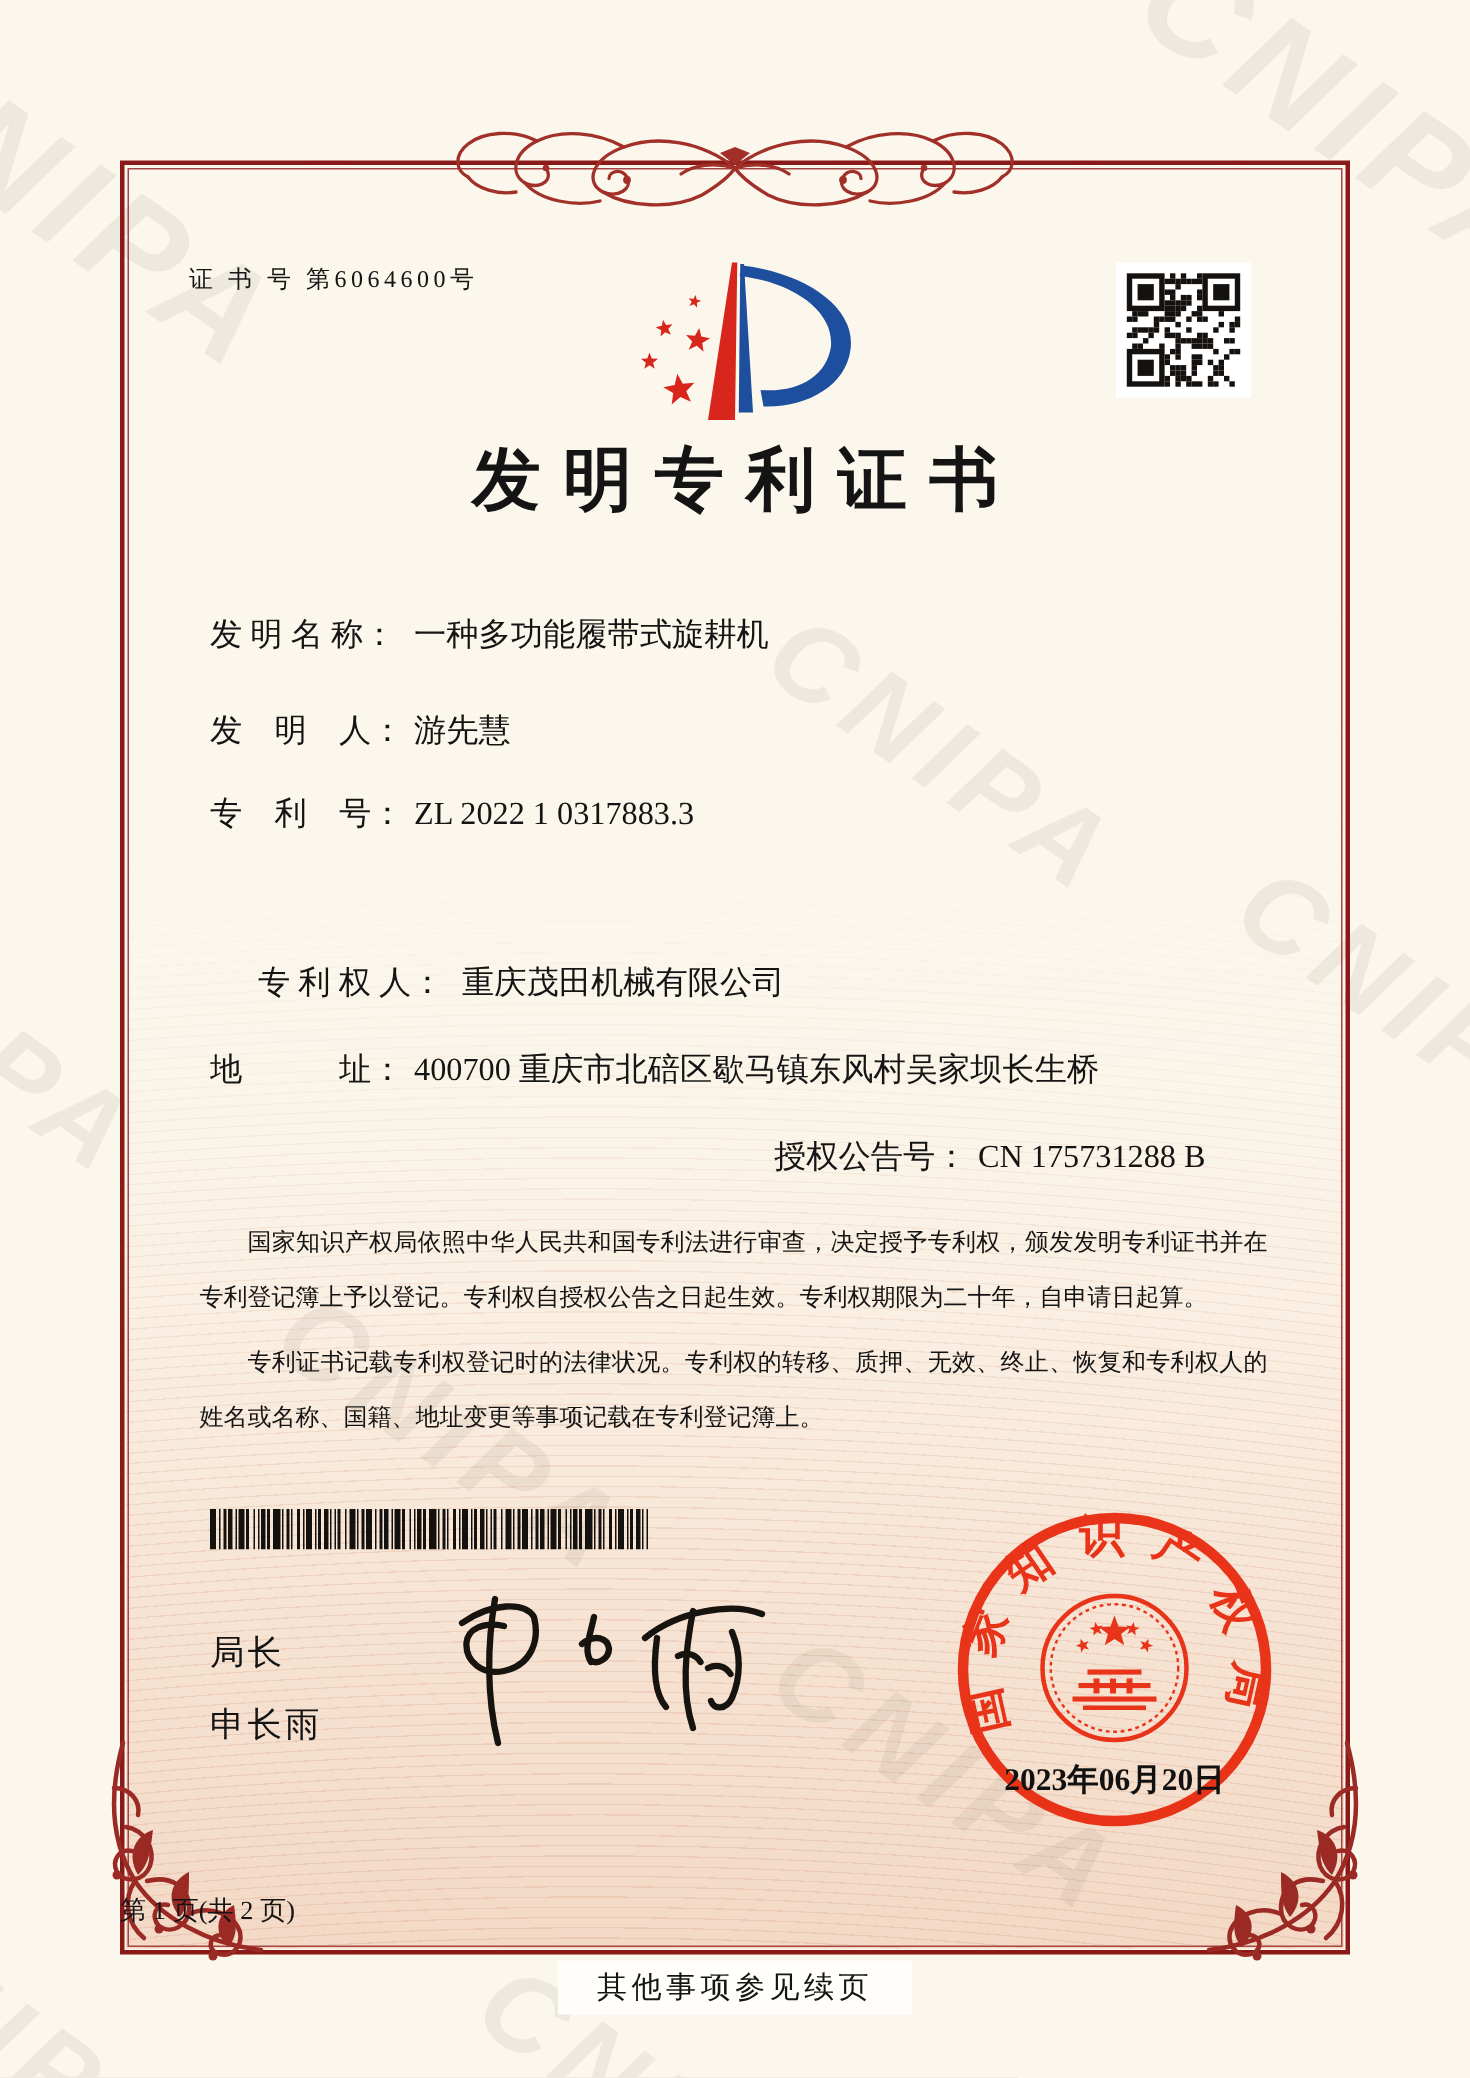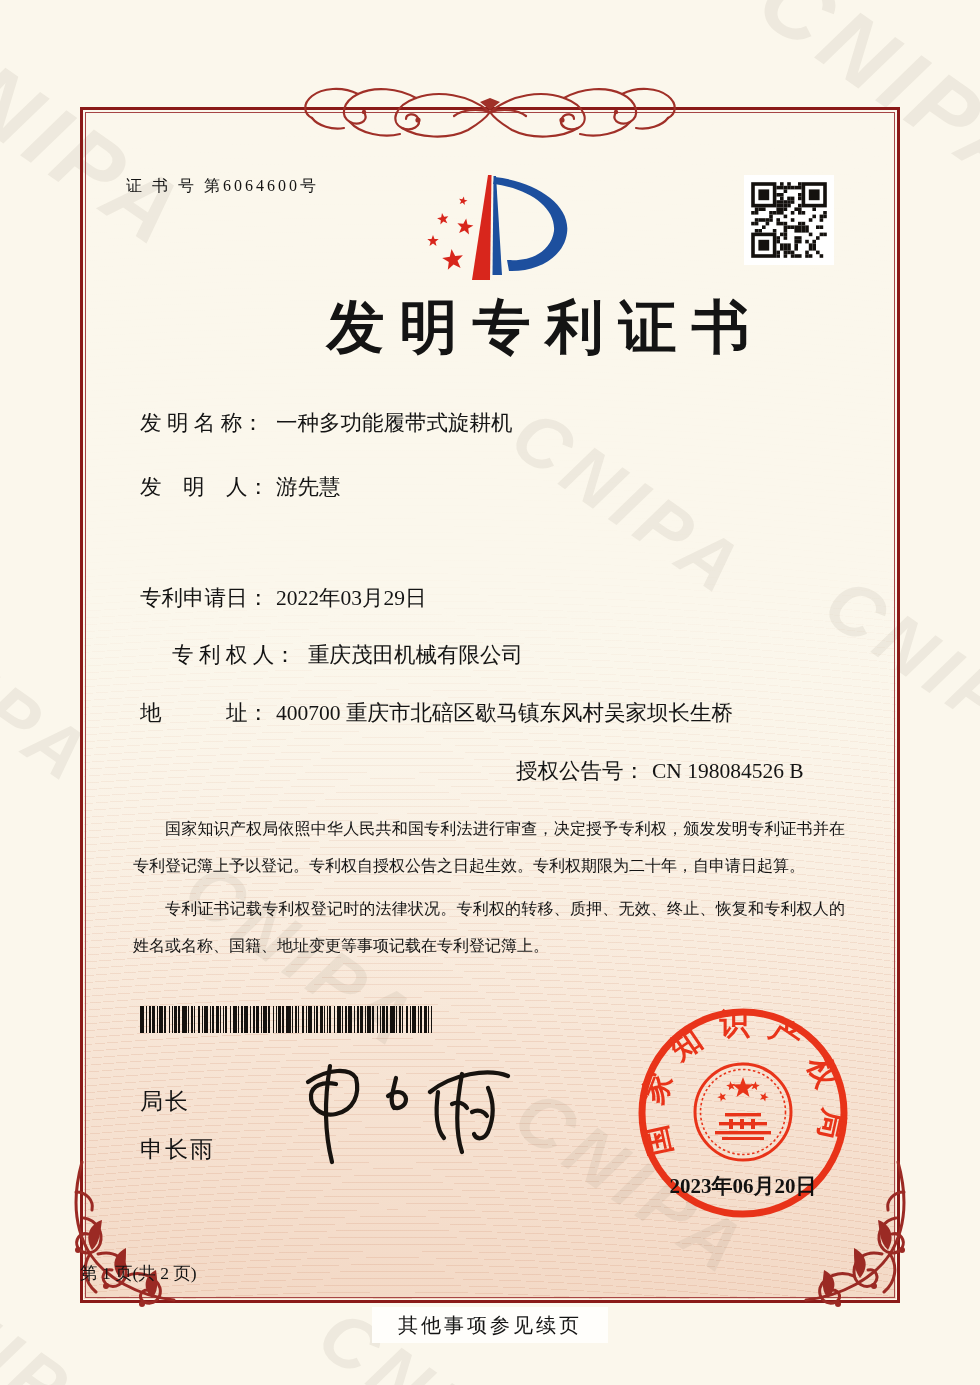--- a/index.html
+++ b/index.html
@@ -26,21 +26,21 @@
   
   .frame{
     position:absolute;left:80px;top:107px;width:820px;height:1196px;
     border:3px solid #8a1a18;box-sizing:border-box;z-index:2;pointer-events:none;
   }
   .frame .inner-line{position:absolute;left:2px;top:2px;right:2px;bottom:2px;border:1px solid #a64545;}
   .ornament{position:absolute;z-index:3;pointer-events:none;}
   
   .content-el{position:absolute;z-index:4;}
   .cert-no{left:126px;top:176px;font-size:16px;letter-spacing:3px;}
-  .title{left:80px;top:289px;width:820px;text-align:center;font-size:58px;font-weight:bold;letter-spacing:15px;text-indent:15px;padding-left:48px;}
+  .title{left:80px;top:289px;width:820px;text-align:center;font-size:46px;font-weight:bold;letter-spacing:15px;text-indent:15px;}
   .qr-box{left:744px;top:175px;width:90px;height:90px;background:#ffffff;}
   .field-row{left:140px;height:30px;font-size:21.5px;white-space:nowrap;}
   .flabel{display:inline-block;white-space:pre;}
   .fvalue{white-space:pre;}
   .legal{left:133px;top:810px;width:712px;font-size:16px;line-height:37px;text-align:justify;}
   .legal p{margin:0 0 6px 0;text-indent:2em;}
   .sig-label{left:140px;font-family:"Liberation Sans",sans-serif;font-size:23px;letter-spacing:2px;}
   .page-info{left:80px;top:1261px;width:976px;text-align:left;font-size:17.5px;}
   .continuation{
     left:372px;top:1307px;width:236px;height:36px;line-height:36px;
@@ -289,31 +289,31 @@
   </div>
 
   <div class="content-el title">发明专利证书</div>
 
   <div class="content-el field-row" style="top:408px;">
     <span class="flabel" style="width:136px;">发 明 名 称：</span><span class="fvalue">一种多功能履带式旋耕机</span>
   </div>
   <div class="content-el field-row" style="top:472px;">
     <span class="flabel" style="width:136px;">发　明　人：</span><span class="fvalue">游先慧</span>
   </div>
-  <div class="content-el field-row" style="top:583px;">
-    <span class="flabel" style="width:136px;">专利申请日：</span><span class="fvalue">2022年03月29日</span>
+  <div class="content-el field-row" style="top:527px;">
+    <span class="flabel" style="width:136px;">专　利　号：</span><span class="fvalue">ZL 2022 1 0317883.3</span>
   </div>
   <div class="content-el field-row" style="top:640px;margin-left:32px;">
     <span class="flabel" style="width:136px;">专 利 权 人：</span><span class="fvalue">重庆茂田机械有限公司</span>
   </div>
   <div class="content-el field-row" style="top:698px;">
     <span class="flabel" style="width:136px;">地　　　址：</span><span class="fvalue">400700 重庆市北碚区歇马镇东风村吴家坝长生桥</span>
   </div>
   <div class="content-el field-row" style="top:756px;left:490px;">
-    <span class="flabel" style="width:136px;margin-left:26px;">授权公告号：</span><span class="fvalue">CN 198084526 B</span>
+    <span class="flabel" style="width:136px;margin-left:26px;">授权公告号：</span><span class="fvalue">CN 175731288 B</span>
   </div>
 
   <div class="content-el legal">
     <p>国家知识产权局依照中华人民共和国专利法进行审查，决定授予专利权，颁发发明专利证书并在专利登记簿上予以登记。专利权自授权公告之日起生效。专利权期限为二十年，自申请日起算。</p>
     <p>专利证书记载专利权登记时的法律状况。专利权的转移、质押、无效、终止、恢复和专利权人的姓名或名称、国籍、地址变更等事项记载在专利登记簿上。</p>
   </div>
 
   <svg class="content-el" style="left:140px;top:1006px;" width="292" height="27" viewBox="0 0 292 27">
     <line x1="0" y1="13.5" x2="292" y2="13.5" stroke="#14110e" stroke-width="27" stroke-dasharray="4 2 1 2 2 1 3 2 1 1 4 1 2 3 1 2 1 1 3 1 2 2 5 1 1 2 2 1 1 3 2 2 1 1 4 2 1 1 2 2 3 1 1 2 1 1 2 3 1 2 4 1 1 2 2 1"></line>
   </svg>

